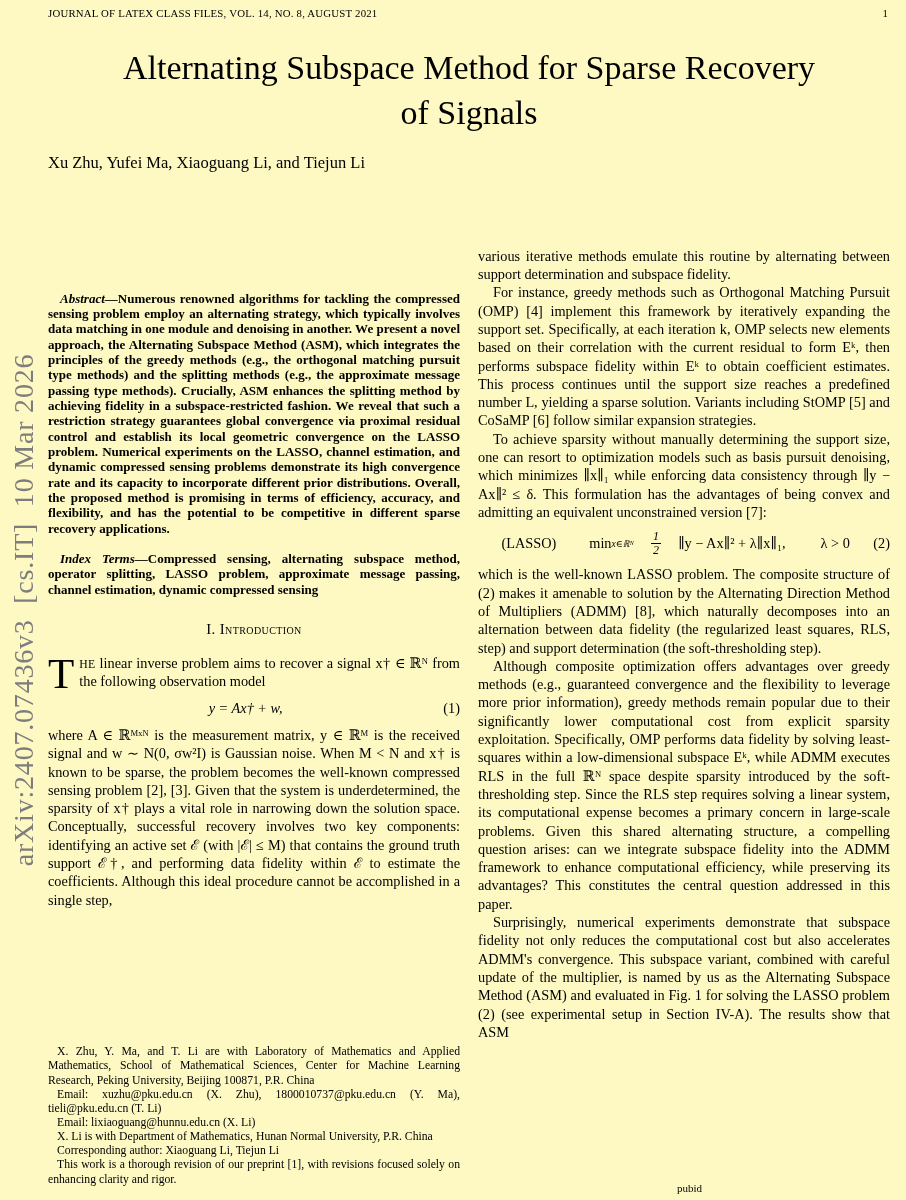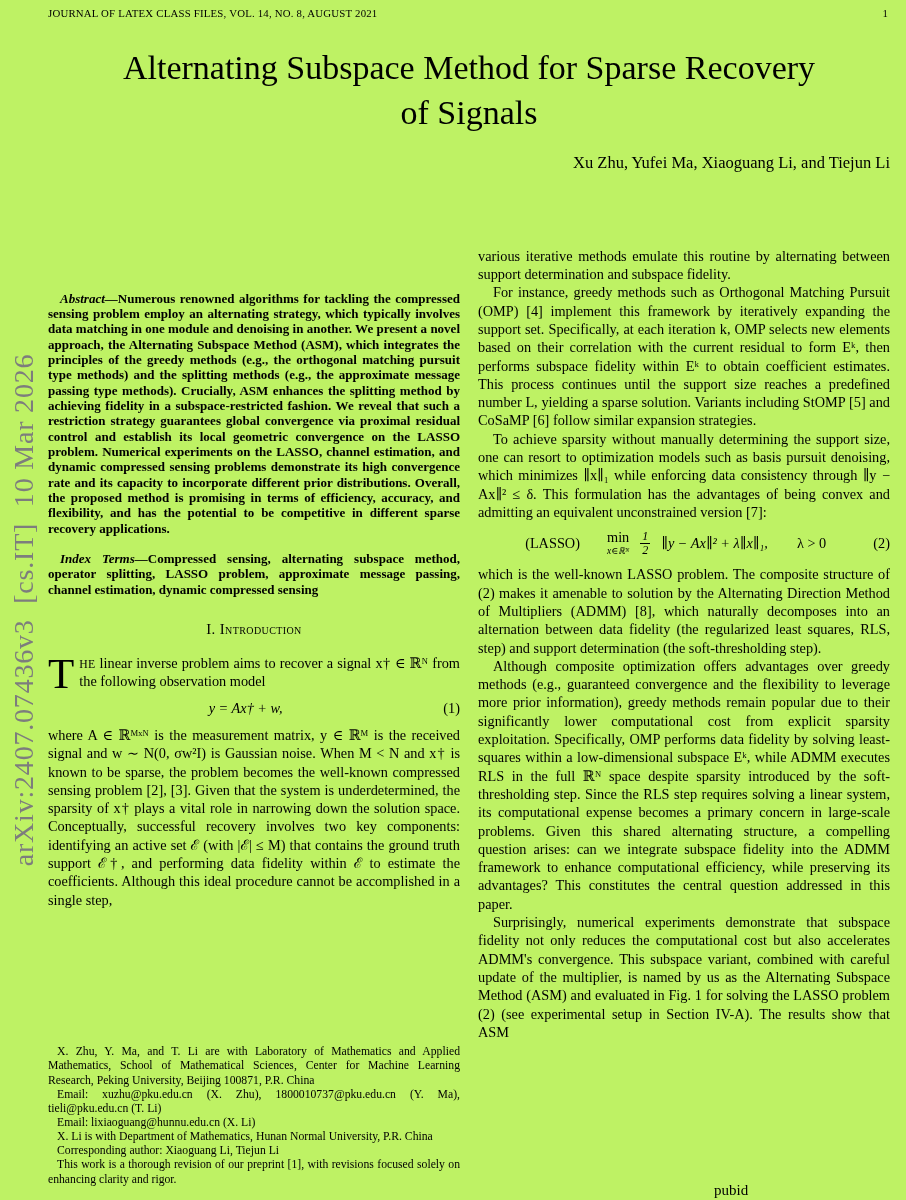--- a/index.html
+++ b/index.html
@@ -1,20 +1,20 @@
 <!DOCTYPE html>
 <html lang="en"><head>
 <meta charset="utf-8">
 <style>
   html, body { margin: 0; padding: 0; background: #ffffff; }
   .page {
     position: relative;
     width: 906px;
     height: 1200px;
-    background: #bef264;
+    background: #fef9c3;
     font-family: "Liberation Serif", "DejaVu Serif", serif;
     color: #000;
     overflow: hidden;
     box-sizing: border-box;
     padding: 0 16px 0 48px;
   }
   .running-header {
     position: absolute;
     top: 7px; left: 48px; right: 18px;
     display: flex;
@@ -34,21 +34,21 @@
   }
   .title {
     margin: 46px auto 0 auto;
     text-align: center;
     font-size: 34px;
     font-weight: 400;
     line-height: 1.32;
   }
   .authors {
     margin-top: 17px;
-    text-align: right;
+    text-align: left;
     font-size: 16.5px;
   }
   .columns {
     display: flex;
     gap: 18px;
     margin-top: 74px;
     height: 940px;
     overflow: hidden;
   }
   .col { width: 412px; flex: 0 0 412px; }
@@ -91,42 +91,42 @@
     flex: 1;
     text-align: center;
     font-style: italic;
   }
   .eq-num { font-style: normal; }
   .eq2-inner {
     flex: 1;
     display: flex;
     align-items: center;
     justify-content: center;
-    gap: 11px;
+    gap: 17px;
   }
   .eq-tag { margin-right: 16px; }
-  .minop { display: inline-flex; flex-direction: column; align-items: center; line-height: 1; text-align: right; }
+  .minop { display: inline-flex; align-items: center; line-height: 1; text-align: right; }
   .min-sub { font-size: 9.5px; font-style: italic; margin-top: 2px; }
   .frac {
     display: inline-flex; flex-direction: column; align-items: center;
     line-height: 1.05; font-size: 12px; font-style: italic; vertical-align: middle;
   }
   .frac-num { border-bottom: 1px solid #000; padding: 0 2px; }
-  .eq-math { font-style: italic; }
+  .eq-math { }
   .eq-cond { margin-left: 18px; }
   .footnote-block {
     margin-top: auto;
     font-size: 11.7px;
     line-height: 1.21;
   }
   .footnote-block p { text-indent: 9px; }
   .pubid {
     position: absolute;
-    left: 714px; top: 1182px;
-    font-size: 15px;
+    left: 677px; top: 1182px;
+    font-size: 11px;
   }
 </style>
 </head>
 <body>
 
 <div class="page">
 
   <div class="running-header">
     <span>JOURNAL OF LATEX CLASS FILES, VOL. 14, NO. 8, AUGUST 2021</span>
     <span>1</span>

